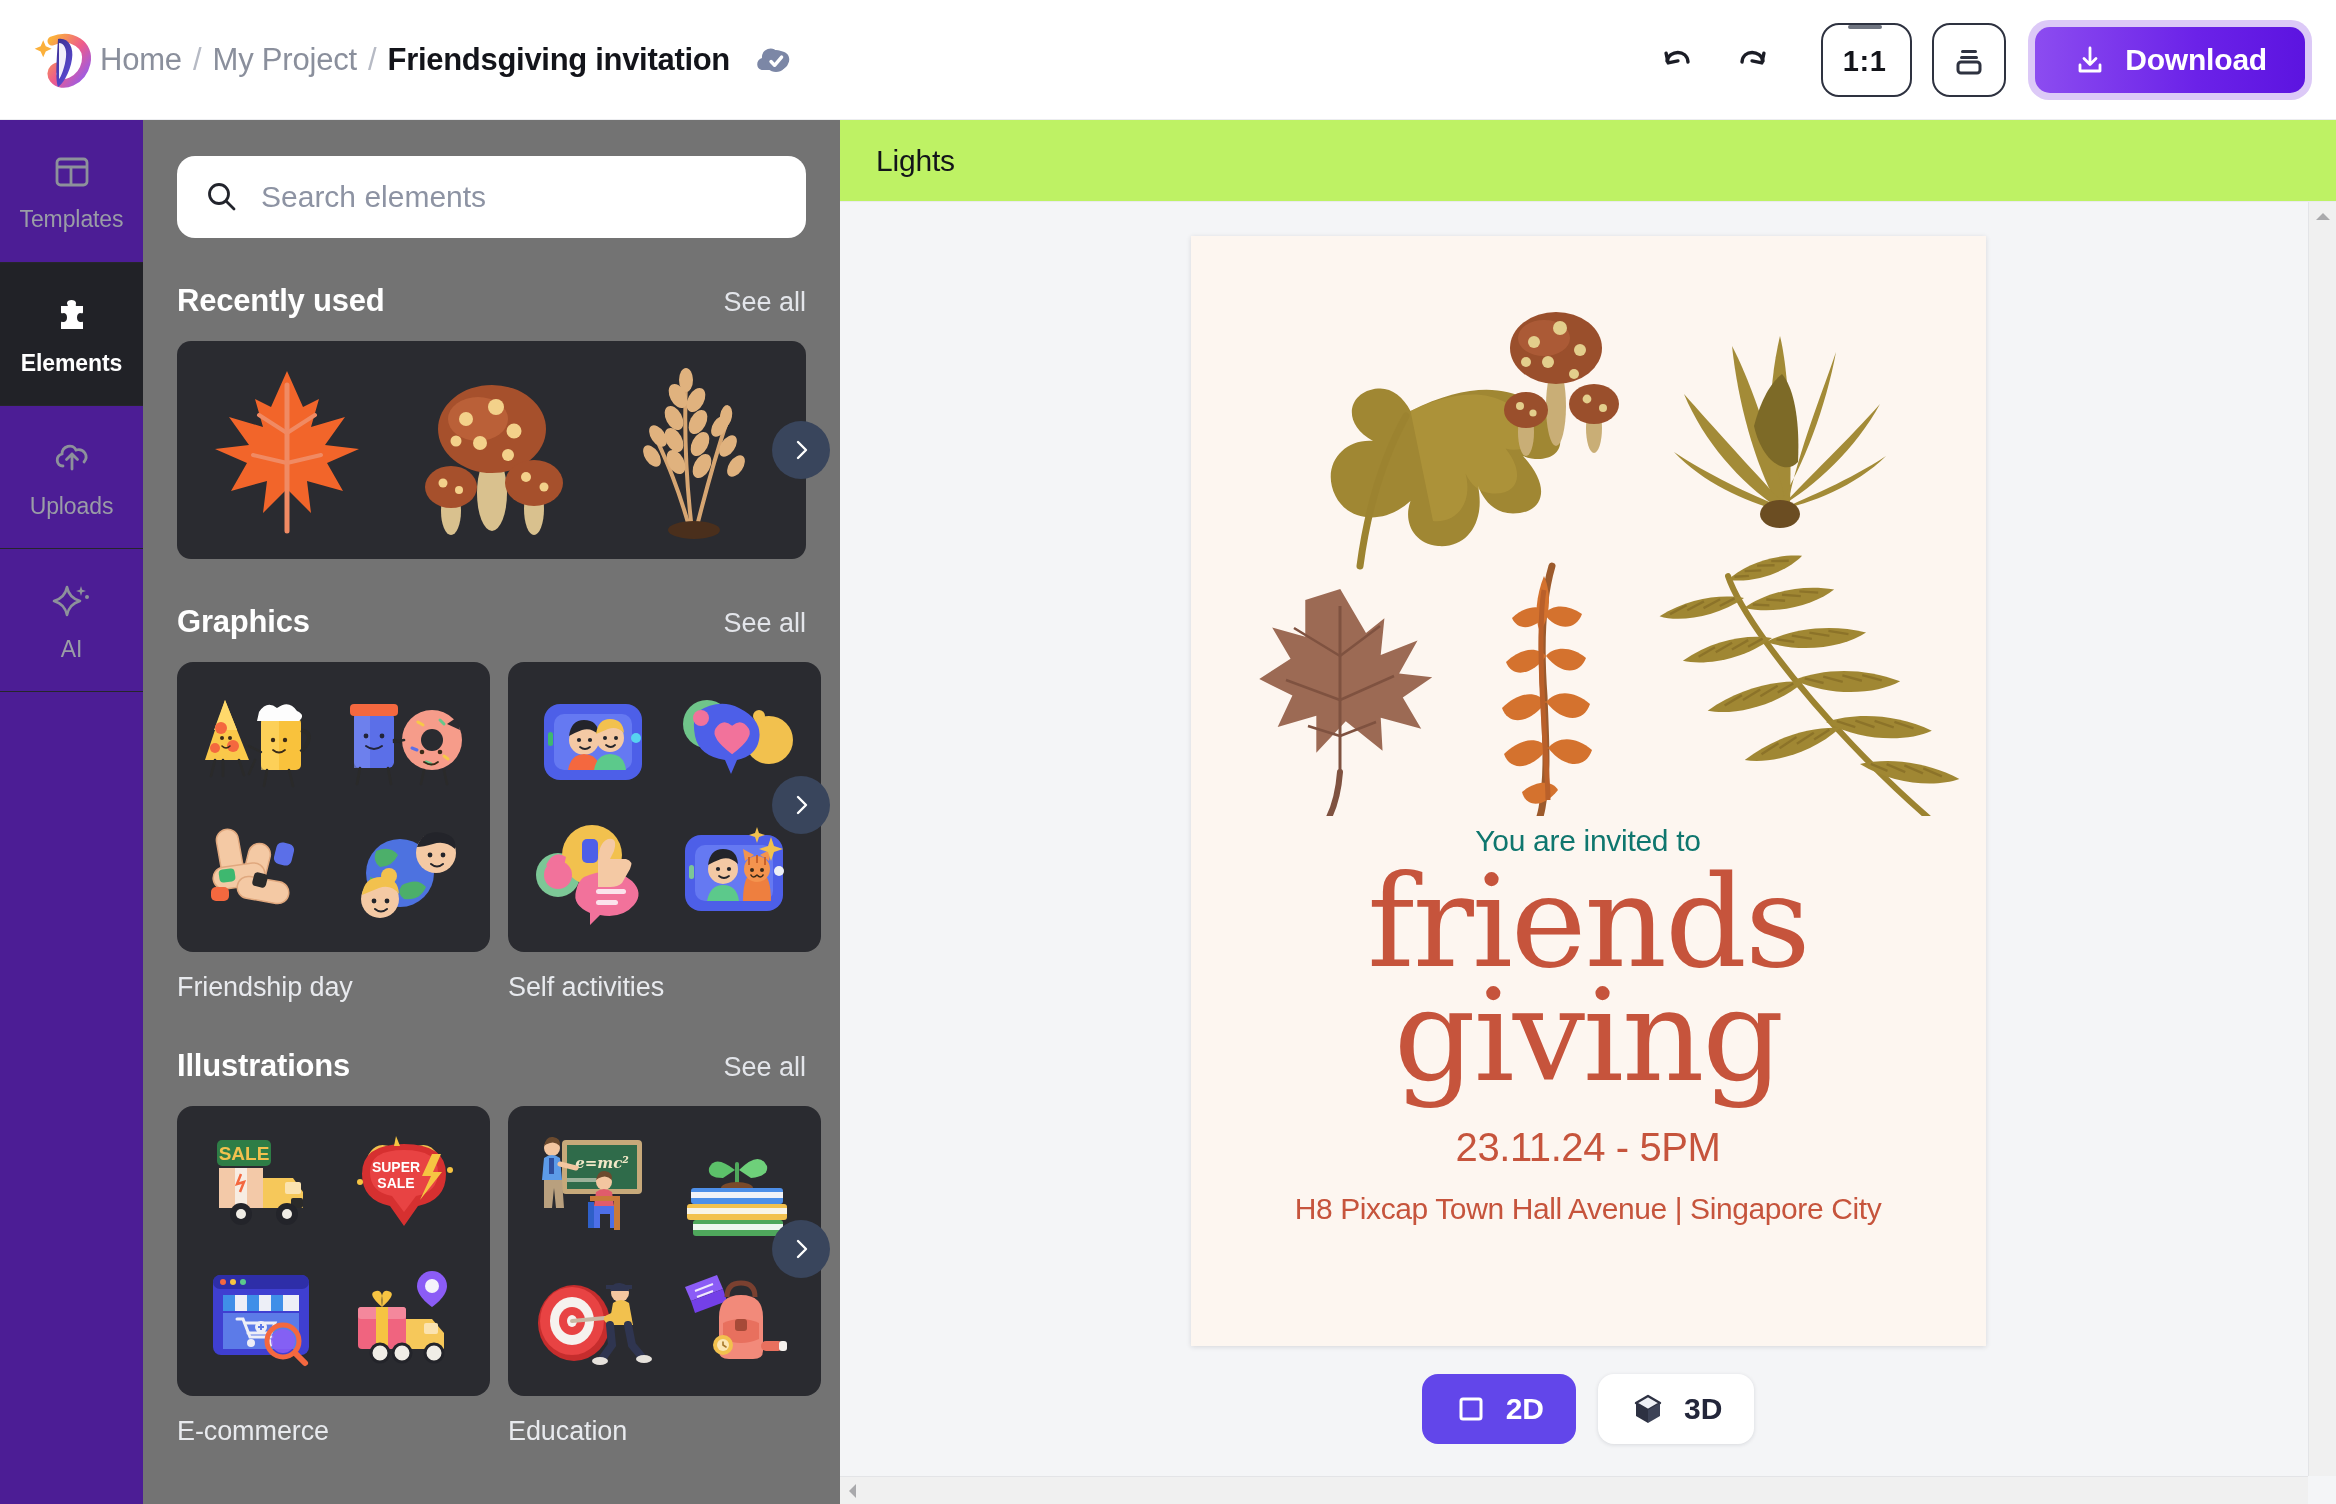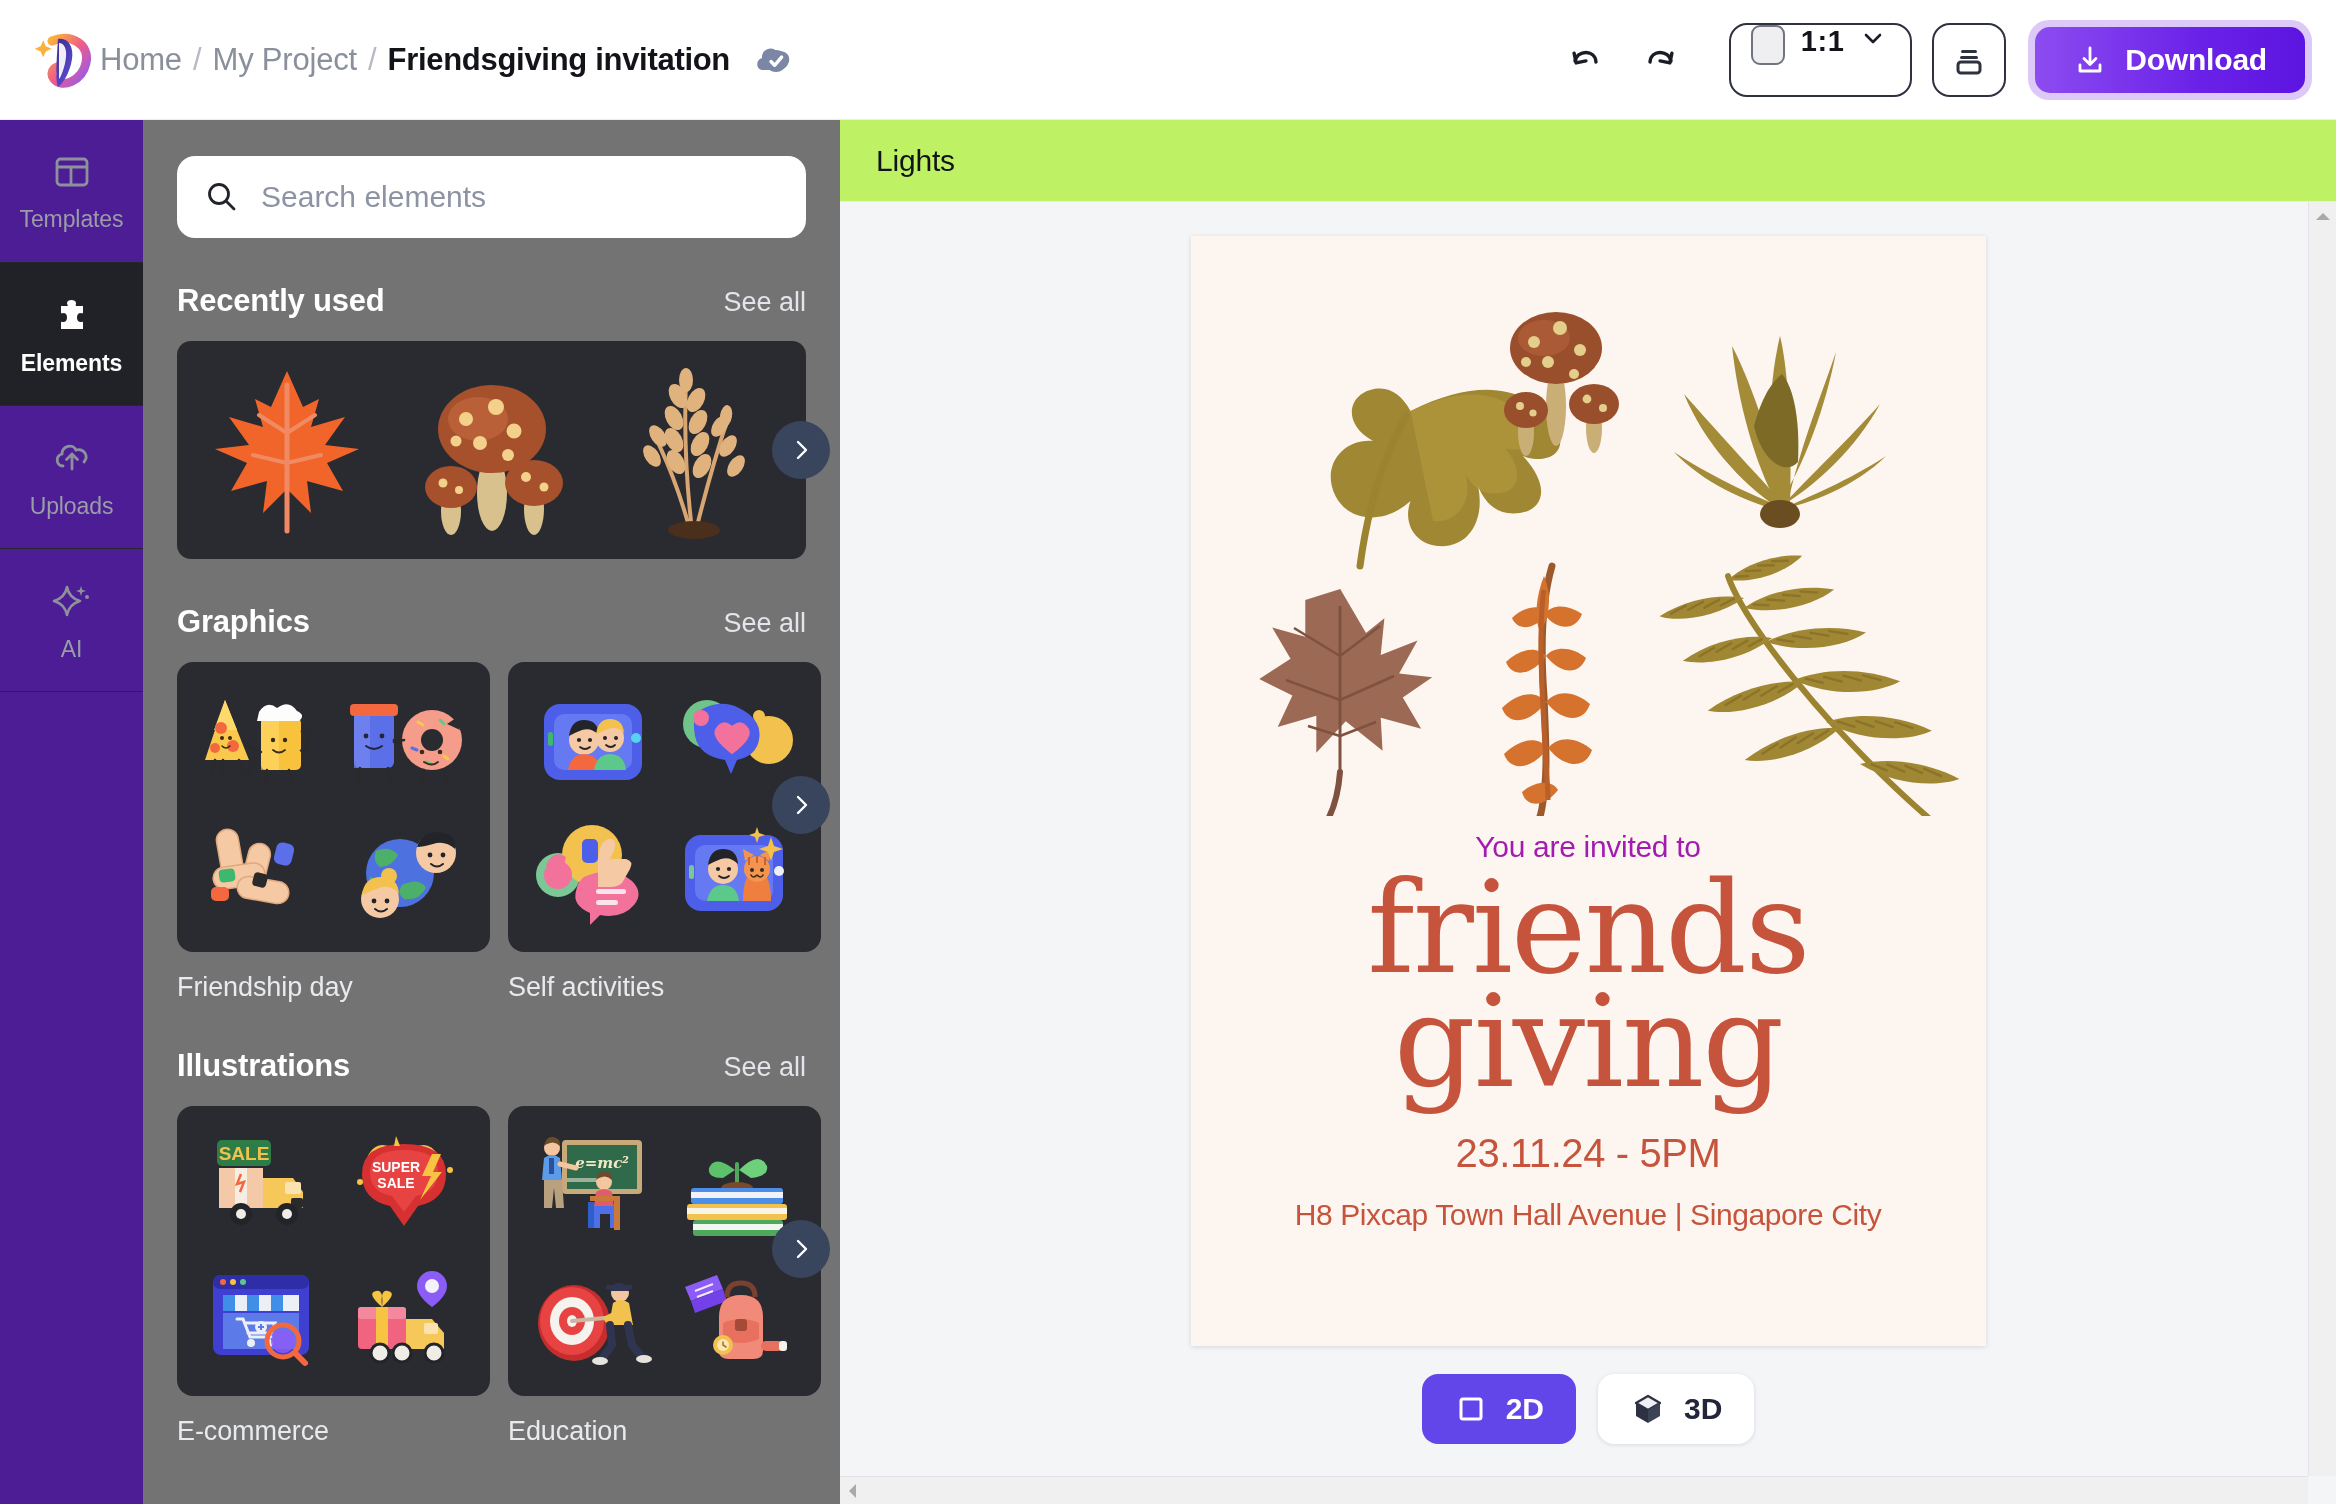--- a/index.html
+++ b/index.html
@@ -26,24 +26,25 @@
   .crumb-sep { font-size: 31px; color: #B6BAC4; padding: 0 11px; }
   .crumb-current { font-size: 31px; color: #13141A; font-weight: bold; letter-spacing: -0.3px; }
   .cloud-badge { margin-left: 20px; width: 46px; height: 46px; display:flex; align-items:center; justify-content:center;}
 
   .topbar-right { margin-left: auto; display: flex; align-items: center; gap: 0; }
   .icon-btn-plain {
     width: 56px; height: 56px; display: flex; align-items: center; justify-content: center;
     cursor: pointer; background: transparent; border: none; margin-right: 20px;
   }
   .ratio-box {
-    display: flex; gap: 16px;
+    display: flex; align-items: center; gap: 16px;
     height: 74px; padding: 0 24px 0 20px;
     border: 2px solid #2E3240; border-radius: 18px; background: #fff; cursor: pointer;
     margin-left: 20px;
+    flex-direction: column;
   }
   .ratio-swatch {
     width: 34px; height: 40px; border-radius: 9px;
     border: 2.5px solid #6F7480; background: #EFEFF2;
   }
   .ratio-label { font-size: 29px; font-weight: bold; color: #13141A; letter-spacing: 0.5px; }
   .panel-toggle {
     width: 74px; height: 74px; border: 2px solid #2E3240; border-radius: 18px;
     background: #fff; display: flex; align-items: center; justify-content: center;
     cursor: pointer; margin-left: 20px;
@@ -132,21 +133,21 @@
     display: flex; flex-direction: column; align-items: center; justify-content: flex-start;
     min-height: 0;
   }
   .poster {
     width: 795px; height: 1110px; background: #FDF6F0; margin-top: 34px;
     box-shadow: 0 1px 5px rgba(20,24,40,0.13);
     display: flex; flex-direction: column; align-items: center; position: relative;
   }
   .poster-art { width: 760px; height: 560px; margin-top: 20px; }
   .poster-pre {
-    font-size: 30px; color: #a21caf; margin-top: 14px; letter-spacing: -0.3px;
+    font-size: 30px; color: #0f766e; margin-top: 8px; letter-spacing: -0.3px;
   }
   .poster-title {
     font-family: "DejaVu Serif", serif; color: #C6543C; text-align: center;
     line-height: 0.94; margin-top: 4px;
   }
   .poster-title .l1 { display: block; font-size: 128px; letter-spacing: -2px; }
   .poster-title .l2 { display: block; font-size: 128px; letter-spacing: -2px; margin-top: -6px;}
   .poster-date { font-size: 40px; color: #C6543C; margin-top: 28px; letter-spacing: -0.4px; }
   .poster-addr { font-size: 30px; color: #C6543C; margin-top: 22px; letter-spacing: -0.4px; }
 

